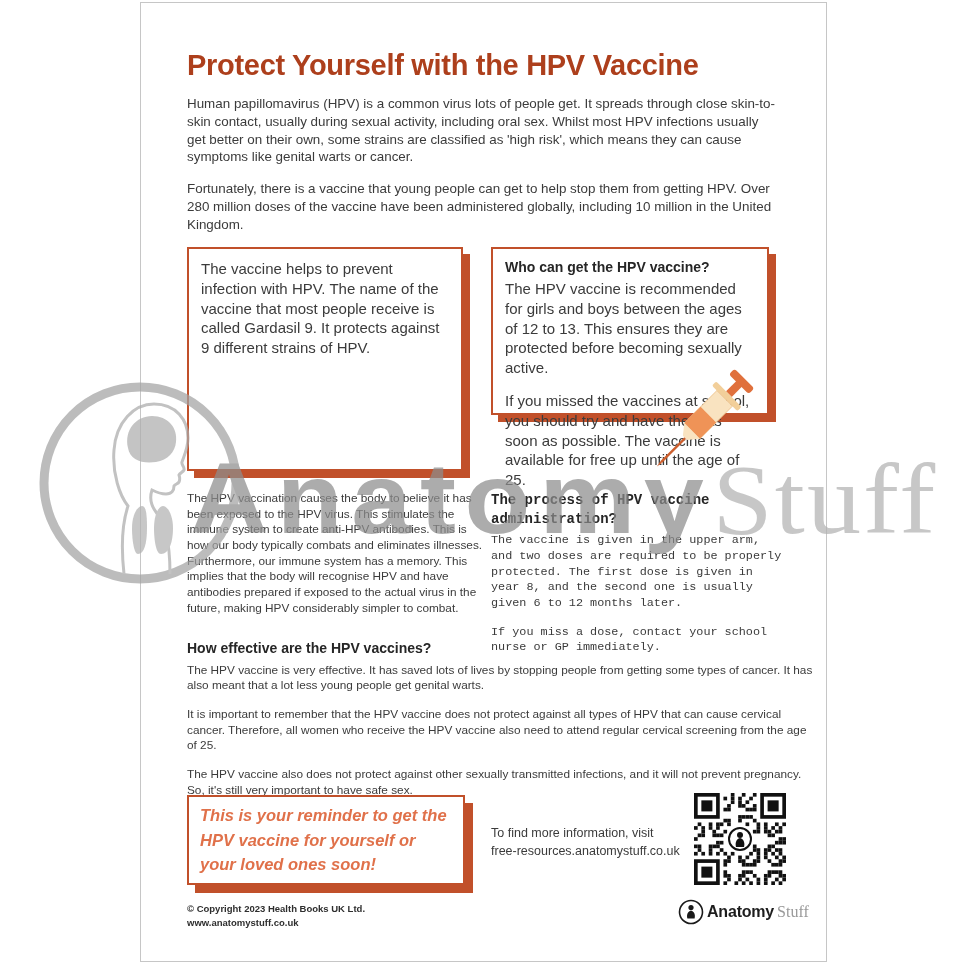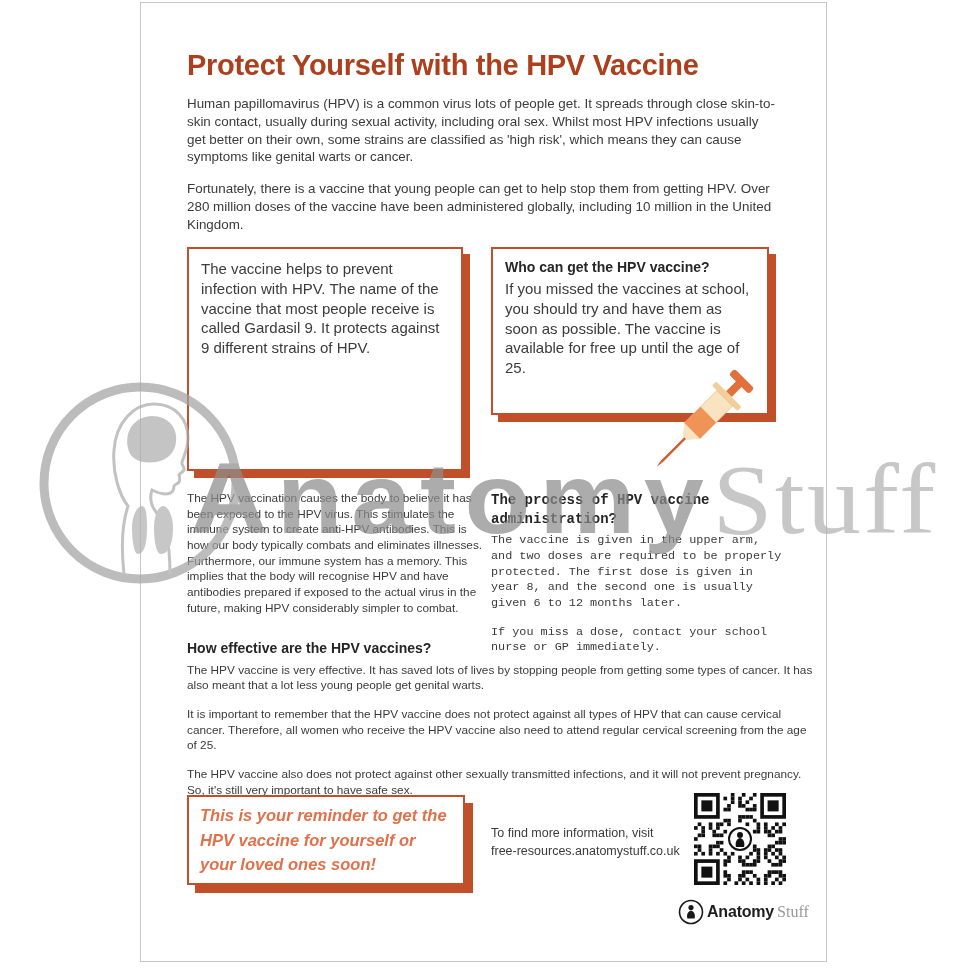--- a/index.html
+++ b/index.html
@@ -65,20 +65,21 @@
 
     <div class="abs intro intro1">Human papillomavirus (HPV) is a common virus lots of people get. It spreads through close skin-to-skin contact, usually during sexual activity, including oral sex. Whilst most HPV infections usually get better on their own, some strains are classified as 'high risk', which means they can cause symptoms like genital warts or cancer.</div>
     <div class="abs intro intro2">Fortunately, there is a vaccine that young people can get to help stop them from getting HPV. Over 280 million doses of the vaccine have been administered globally, including 10 million in the United Kingdom.</div>
 
     <div class="abs obox box-what">
       <p>The vaccine helps to prevent infection with HPV. The name of the vaccine that most people receive is called Gardasil 9. It protects against 9 different strains of HPV.</p>
     </div>
 
     <div class="abs obox box-who">
       <h3>Who can get the HPV vaccine?</h3>
+      <p>The HPV vaccine is recommended for girls and boys between the ages of 12 to 13. This ensures they are protected before becoming sexually active.</p>
       <p class="last">If you missed the vaccines at school, you should try and have them as soon as possible. The vaccine is available for free up until the age of 25.</p>
     </div>
 
     <svg class="abs syringe" width="142" height="140" viewBox="0 0 142 140">
       <g transform="rotate(45 71 62)">
         <rect x="57" y="2" width="28" height="8" rx="3" fill="#e0703c"></rect>
         <rect x="67" y="9" width="8" height="15" fill="#e0703c"></rect>
         <rect x="53" y="24" width="36" height="6" rx="2" fill="#f2cf9a"></rect>
         <rect x="60" y="30" width="22" height="46" fill="#f9e3c0" stroke="#ecc089" stroke-width="0.8"></rect>
         <rect x="60" y="53" width="22" height="23" fill="#ef9357"></rect>
@@ -281,20 +282,24 @@
           <rect x="7.36" y="73.60000000000001" width="11.040000000000001" height="11.040000000000001" fill="#111"></rect>
         </g>
       <g>
         <circle cx="46" cy="46" r="14" fill="#ffffff"></circle>
         <circle cx="46" cy="46" r="11" fill="none" stroke="#111111" stroke-width="2"></circle>
         <circle cx="46" cy="42" r="3" fill="#111111"></circle>
         <path d="M46 45 c-4 1 -5 5 -4 9 h8 c1 -4 0 -8 -4 -9 z" fill="#111111"></path>
       </g>
     </svg>
 
+    <div class="abs footer-left">
+      <div>© Copyright 2023 Health Books UK Ltd.</div>
+      <div>www.anatomystuff.co.uk</div>
+    </div>
 
     <div class="abs footer-logo">
       <svg width="26" height="26" viewBox="0 0 26 26">
         <circle cx="13" cy="13" r="11.5" fill="none" stroke="#1a1a1a" stroke-width="1.6"></circle>
         <circle cx="13" cy="8.5" r="2.6" fill="#1a1a1a"></circle>
         <path d="M13 11.5 c-3.4 1 -4.6 4.4 -3.6 8 h7.2 c1 -3.6 -0.2 -7 -3.6 -8 z" fill="#1a1a1a"></path>
       </svg>
       <span class="a">Anatomy</span>
         <span class="s">Stuff</span>
     </div>

